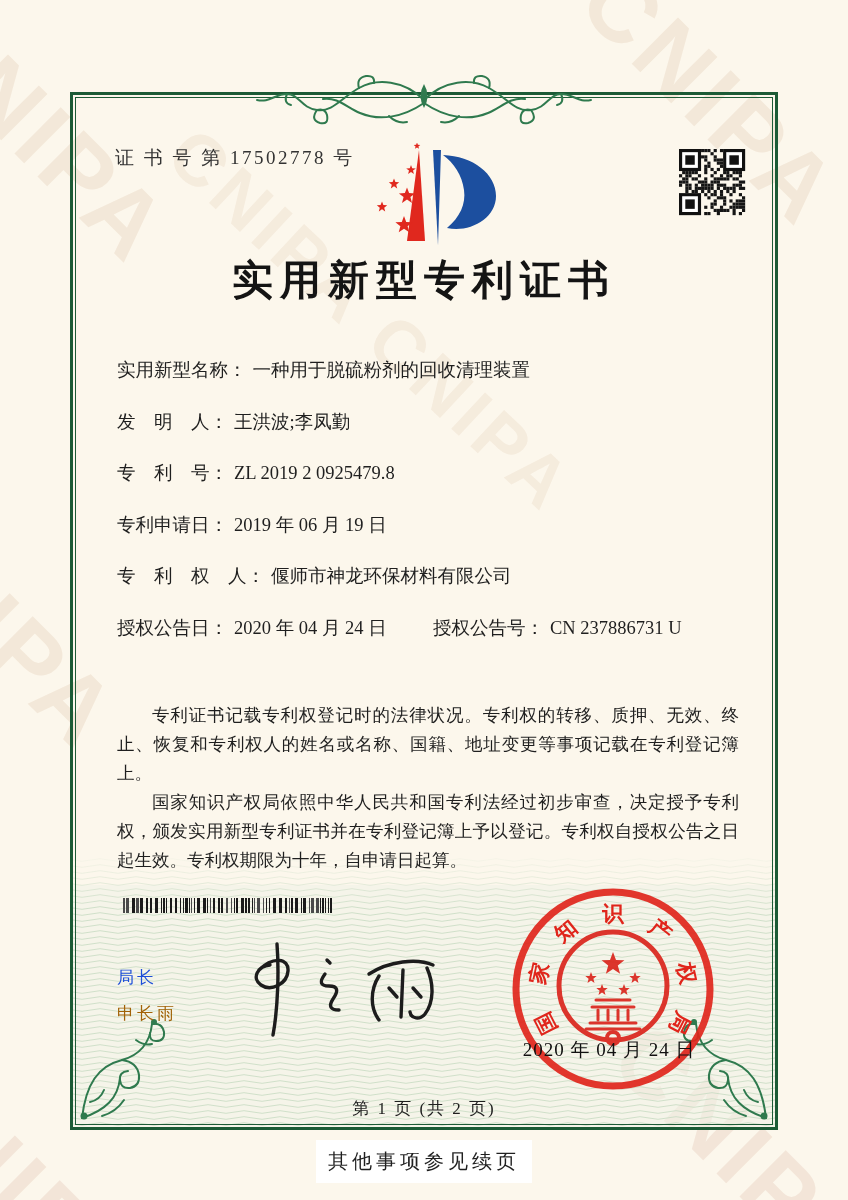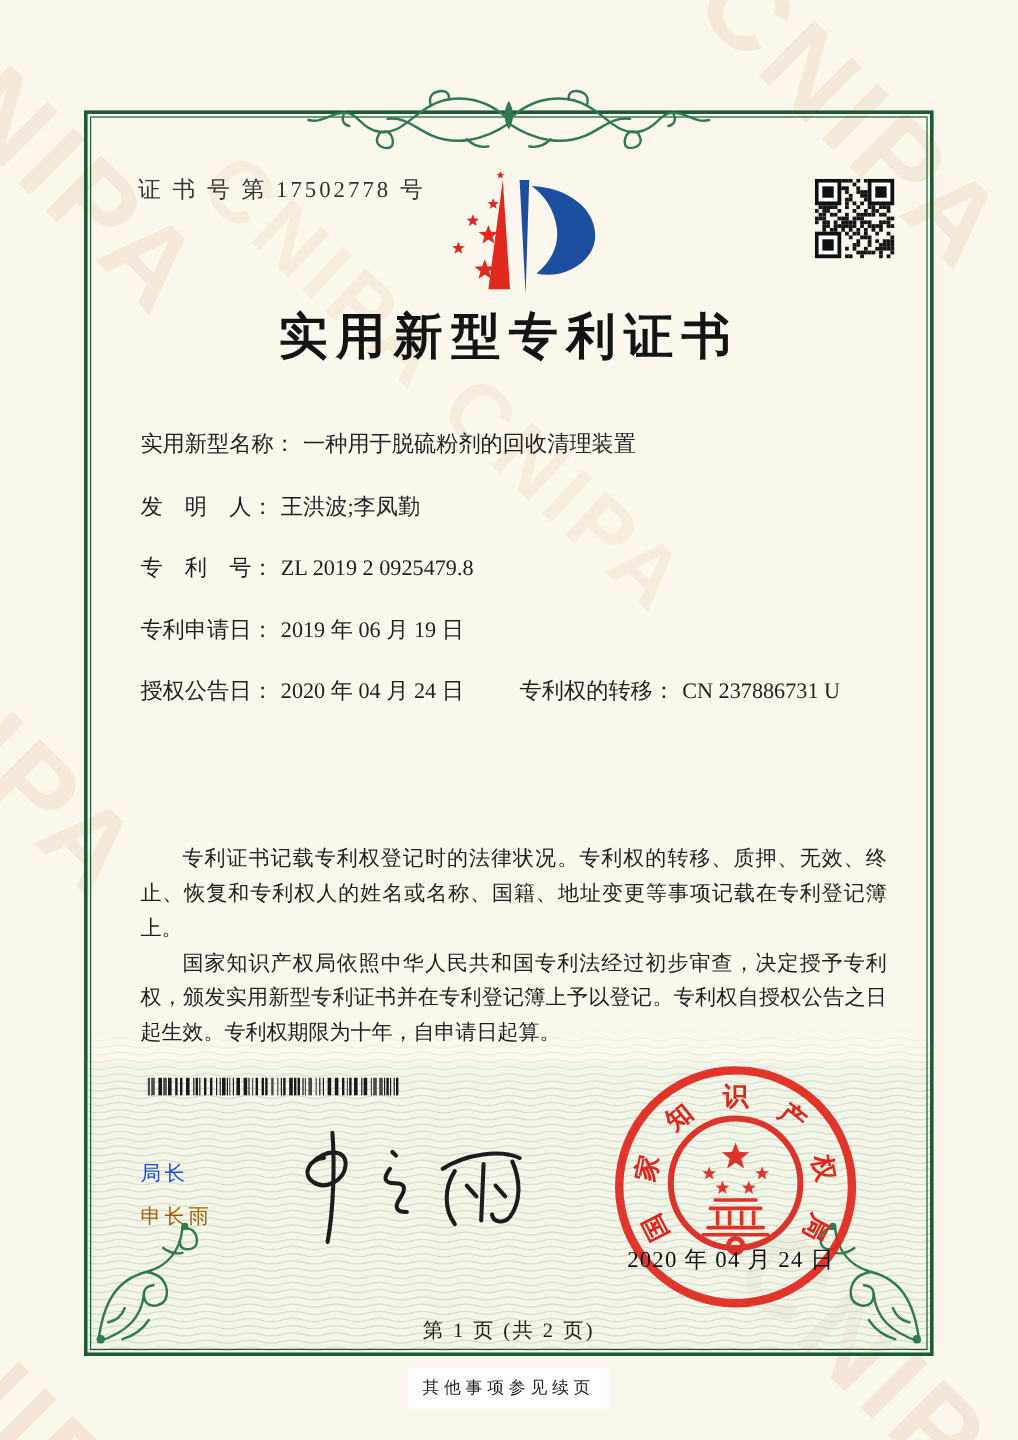--- a/index.html
+++ b/index.html
@@ -39,21 +39,21 @@
   .sig-svg{left:148px;top:843px;z-index:3}
   .seal{left:433px;top:791px;z-index:3}
   .seal-date{left:438px;top:942px;width:196px;text-align:center;font-size:19px;
              letter-spacing:1px;color:#111;z-index:5;white-space:nowrap}
   .pageinfo{left:0;right:0;top:1002px;text-align:center;font-size:17px;letter-spacing:2px;color:#1f1f1f}
   .waves{position:absolute;left:0;top:762px;width:702px;height:270px;z-index:0;pointer-events:none}
   .orn-top{position:absolute;left:50%;top:-23px;transform:translateX(-50%);z-index:1;pointer-events:none}
   .orn-bl{position:absolute;left:3px;bottom:3px;z-index:1;pointer-events:none}
   .orn-br{position:absolute;right:3px;bottom:3px;z-index:1;pointer-events:none;transform:scaleX(-1)}
   .cont-box{position:absolute;left:50%;transform:translateX(-50%);top:1140px;z-index:2;
-            background:#ffffff;padding:8px 12px;font-size:14px;letter-spacing:4px;color:#1f1f1f;white-space:nowrap}
+            background:#ffffff;padding:8px 12px;font-size:20px;letter-spacing:4px;color:#1f1f1f;white-space:nowrap}
 </style>
 </head>
 <body>
 
 <span class="wm" style="left:-34px;top:-18px;font-size:95px;transform:rotate(45deg)">CNIPA</span>
 <span class="wm" style="left:636px;top:-55px;font-size:95px;transform:rotate(45deg)">CNIPA</span>
 <span class="wm" style="left:208px;top:112px;font-size:72px;transform:rotate(43deg);color:rgba(198,158,116,.12)">CNIPA</span>
 <span class="wm" style="left:408px;top:298px;font-size:72px;transform:rotate(43deg);color:rgba(198,158,116,.12)">CNIPA</span>
 <span class="wm" style="left:-85px;top:468px;font-size:95px;transform:rotate(45deg)">CNIPA</span>
 <span class="wm" style="left:-58px;top:1032px;font-size:95px;transform:rotate(45deg);color:rgba(205,150,130,.18)">CNIPA</span>
@@ -343,23 +343,26 @@
     <div class="frow">
       <span class="lbl">发　明　人：</span><span class="val">王洪波;李凤勤</span>
     </div>
     <div class="frow">
       <span class="lbl">专　利　号：</span><span class="val">ZL 2019 2 0925479.8</span>
     </div>
     <div class="frow">
       <span class="lbl">专利申请日：</span><span class="val">2019 年 06 月 19 日</span>
     </div>
     <div class="frow">
+      <span class="lbl">专　利　权　人：</span><span class="val">偃师市神龙环保材料有限公司</span>
+    </div>
+    <div class="frow">
       <span class="lbl">授权公告日：</span><span class="val">2020 年 04 月 24 日</span>
       <span class="pair2">
-        <span class="lbl">专利权的转移：</span><span class="val">CN 237886731 U</span>
+        <span class="lbl">授权公告号：</span><span class="val">CN 237886731 U</span>
       </span>
     </div>
   </div>
 
   <div class="abs paras">
     <p>专利证书记载专利权登记时的法律状况。专利权的转移、质押、无效、终止、恢复和专利权人的姓名或名称、国籍、地址变更等事项记载在专利登记簿上。</p>
     <p>国家知识产权局依照中华人民共和国专利法经过初步审查，决定授予专利权，颁发实用新型专利证书并在专利登记簿上予以登记。专利权自授权公告之日起生效。专利权期限为十年，自申请日起算。</p>
   </div>
 
   <svg class="abs barcode" id="barcode" width="220" height="15">

